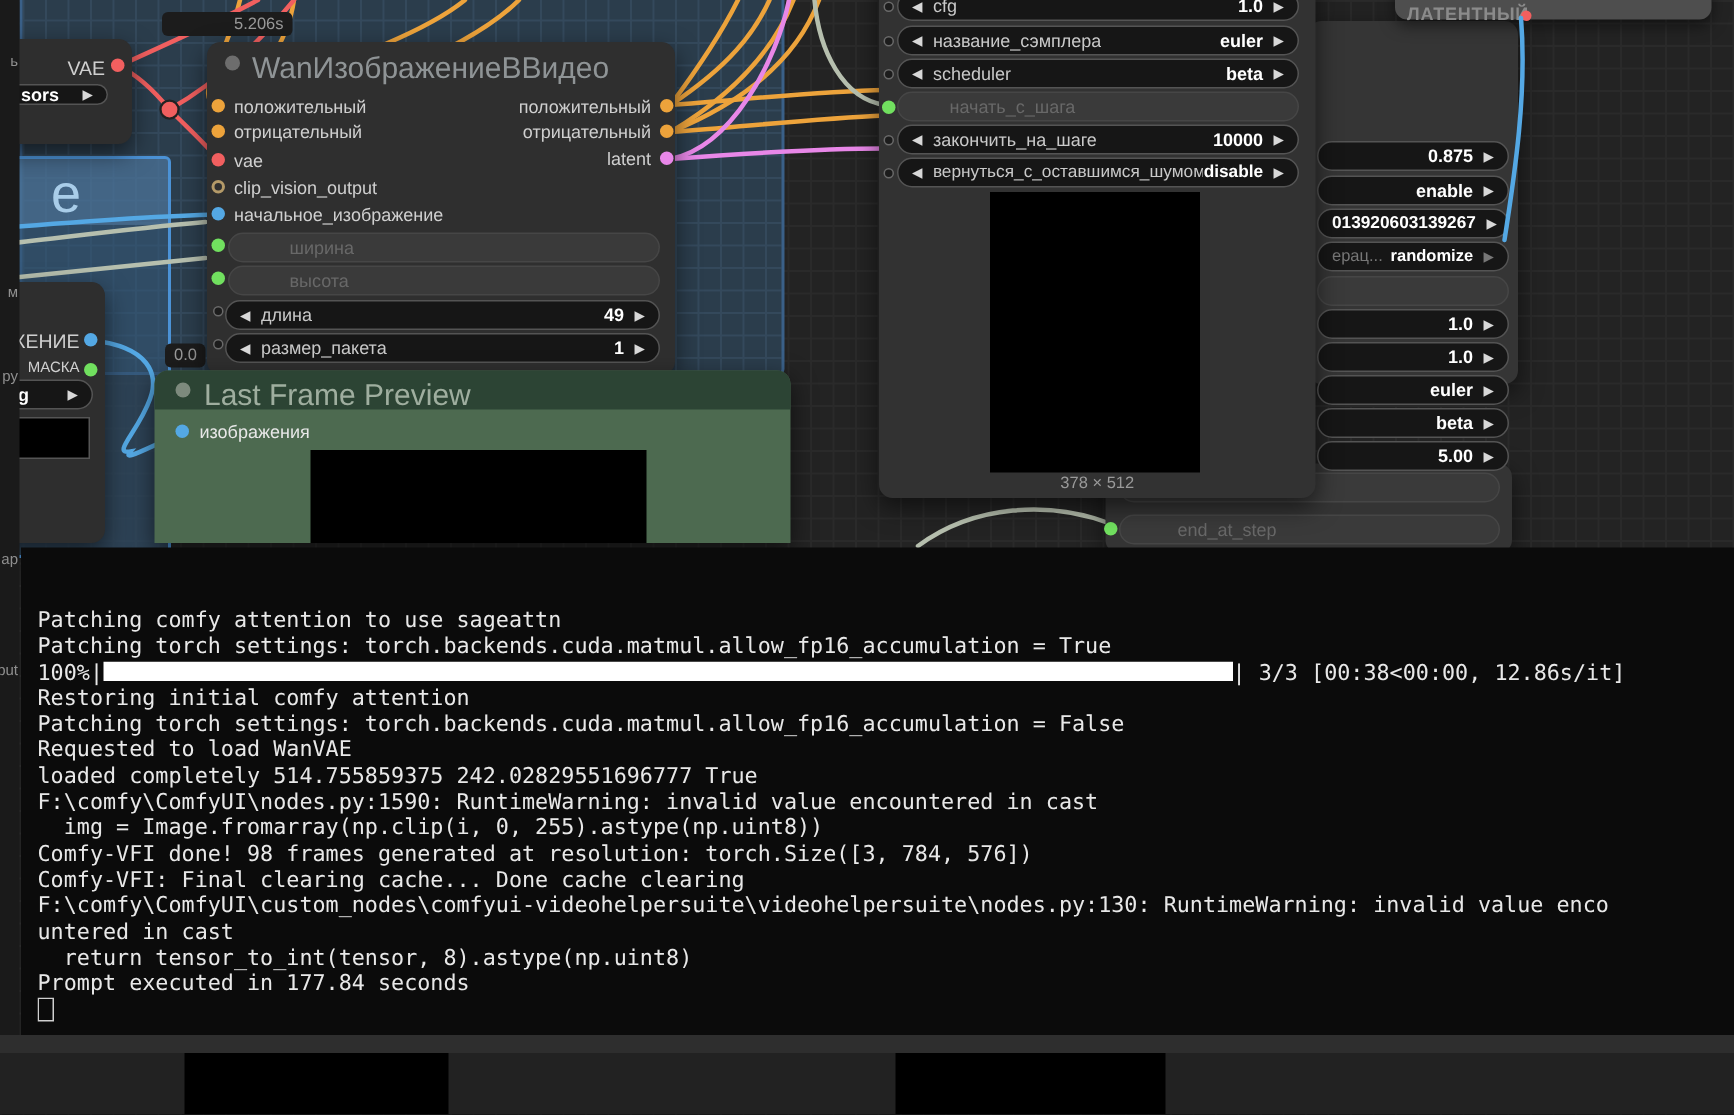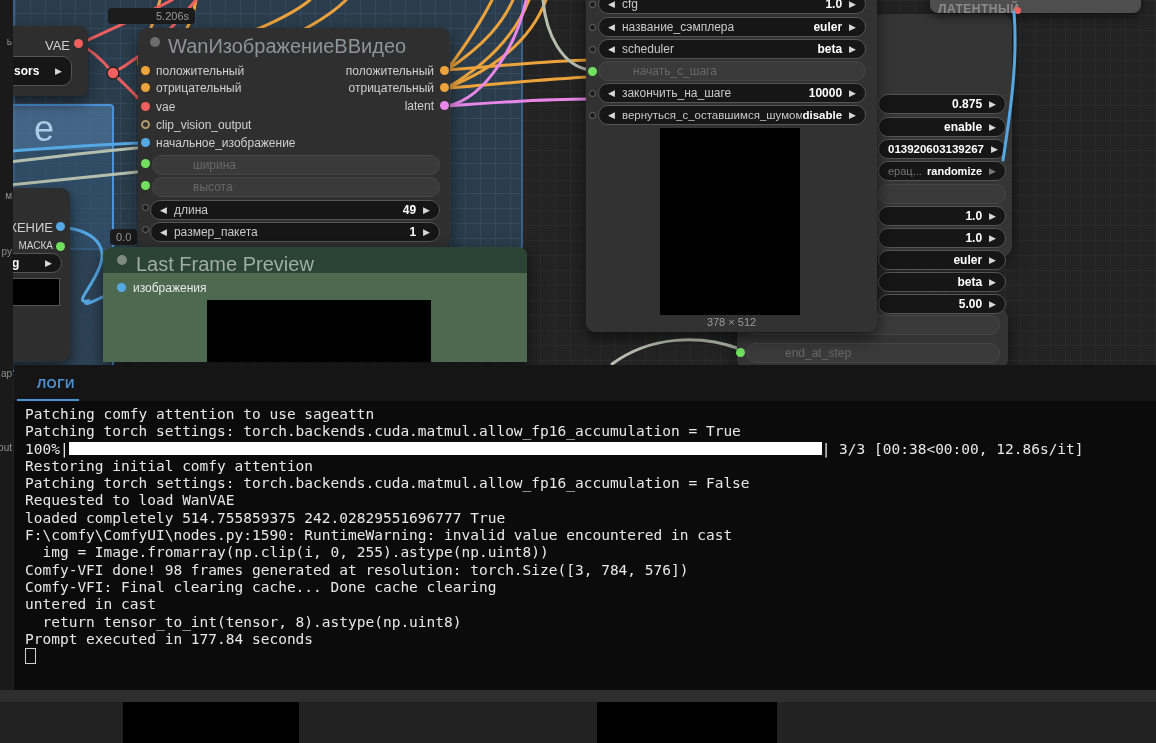--- a/index.html
+++ b/index.html
@@ -162,21 +162,21 @@
     <div class="lab">ЛАТЕНТНЫЙ</div>
     <div class="dot red" style="left:84px;top:21px;width:7px;height:7px;"></div>
   </div>
   <svg width="1156" height="743" viewBox="0 0 1156 743" style="z-index:30;">
     <path d="M1014,12 C1018,62 1010,115 1003,160" fill="none" stroke="#54a8e4" stroke-width="3" stroke-linecap="round"></path>
   </svg>
 
   <div class="node" style="left:-10px;top:26px;width:98px;height:70px;background:#2e2e2e;">
     <div class="slot-lab right" style="right:18px;top:12px;font-size:13px;">VAE</div>
     <div class="dot red" style="left:84px;top:13px;"></div>
-    <div class="pill" style="left:14px;top:30px;width:68px;height:30px;">
+    <div class="pill" style="left:14px;top:30px;width:68px;height:14px;">
       <span class="val" style="text-align:left;margin-right:4px;">sors</span>
       <span class="arrow">▶</span>
     </div>
   </div>
 
   <div class="node" style="left:-10px;top:188px;width:80px;height:174px;background:#2e2e2e;border-radius:0 9px 9px 0;">
     <div class="slot-lab right" style="right:17px;top:32px;font-size:13px;">ЖЕНИЕ</div>
     <div class="dot blue" style="left:66px;top:34px;"></div>
     <div class="slot-lab right" style="right:17px;top:52px;font-size:10px;">МАСКА</div>
     <div class="dot green" style="left:66px;top:54px;"></div>
@@ -286,36 +286,33 @@
 
   <div class="abs left-strip">
     <div class="frag" style="top:36px;">ь</div>
     <div class="frag" style="top:190px;">м</div>
     <div class="frag" style="top:246px;">ру</div>
     <div class="frag" style="top:368px;">ар</div>
     <div class="frag" style="top:442px;">put</div>
   </div>
 
   <div class="abs log-panel">
-    <div class="log-head">
-      <div class="log-tab">ЛОГИ</div>
-      <div class="log-underline"></div>
-    </div>
     <div class="log-body">
         <div class="log-line">Patching comfy attention to use sageattn</div>
         <div class="log-line">Patching torch settings: torch.backends.cuda.matmul.allow_fp16_accumulation = True</div>
         <div class="log-line"><span>100%|</span><span class="pbar"></span><span>| 3/3 [00:38&lt;00:00, 12.86s/it]</span></div>
         <div class="log-line">Restoring initial comfy attention</div>
         <div class="log-line">Patching torch settings: torch.backends.cuda.matmul.allow_fp16_accumulation = False</div>
         <div class="log-line">Requested to load WanVAE</div>
         <div class="log-line">loaded completely 514.755859375 242.02829551696777 True</div>
         <div class="log-line">F:\comfy\ComfyUI\nodes.py:1590: RuntimeWarning: invalid value encountered in cast</div>
         <div class="log-line">  img = Image.fromarray(np.clip(i, 0, 255).astype(np.uint8))</div>
         <div class="log-line">Comfy-VFI done! 98 frames generated at resolution: torch.Size([3, 784, 576])</div>
         <div class="log-line">Comfy-VFI: Final clearing cache... Done cache clearing</div>
+        <div class="log-line">F:\comfy\ComfyUI\custom_nodes\comfyui-videohelpersuite\videohelpersuite\nodes.py:130: RuntimeWarning: invalid value enco</div>
         <div class="log-line">untered in cast</div>
         <div class="log-line">  return tensor_to_int(tensor, 8).astype(np.uint8)</div>
         <div class="log-line">Prompt executed in 177.84 seconds</div>
         <div class="log-line"><span class="cursor"></span></div>
       </div>
   </div>
 
   <div class="abs bottom-strip"></div>
   <div class="abs bottom-bar">
     <div class="blackbox" style="left:123px;top:0;width:176px;height:41px;"></div>

